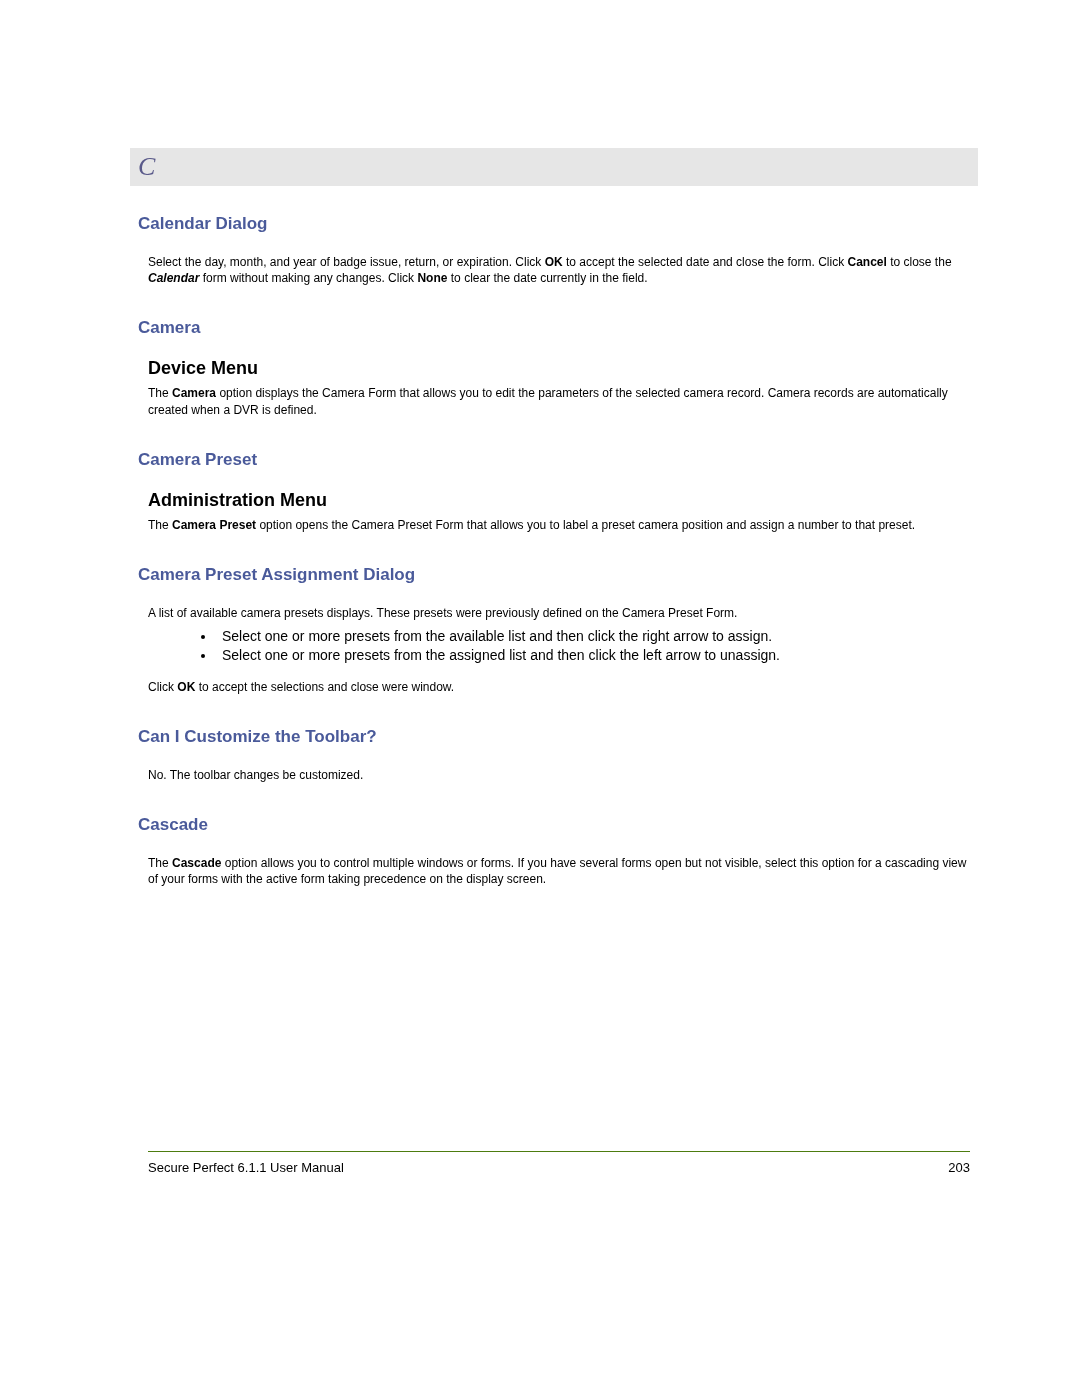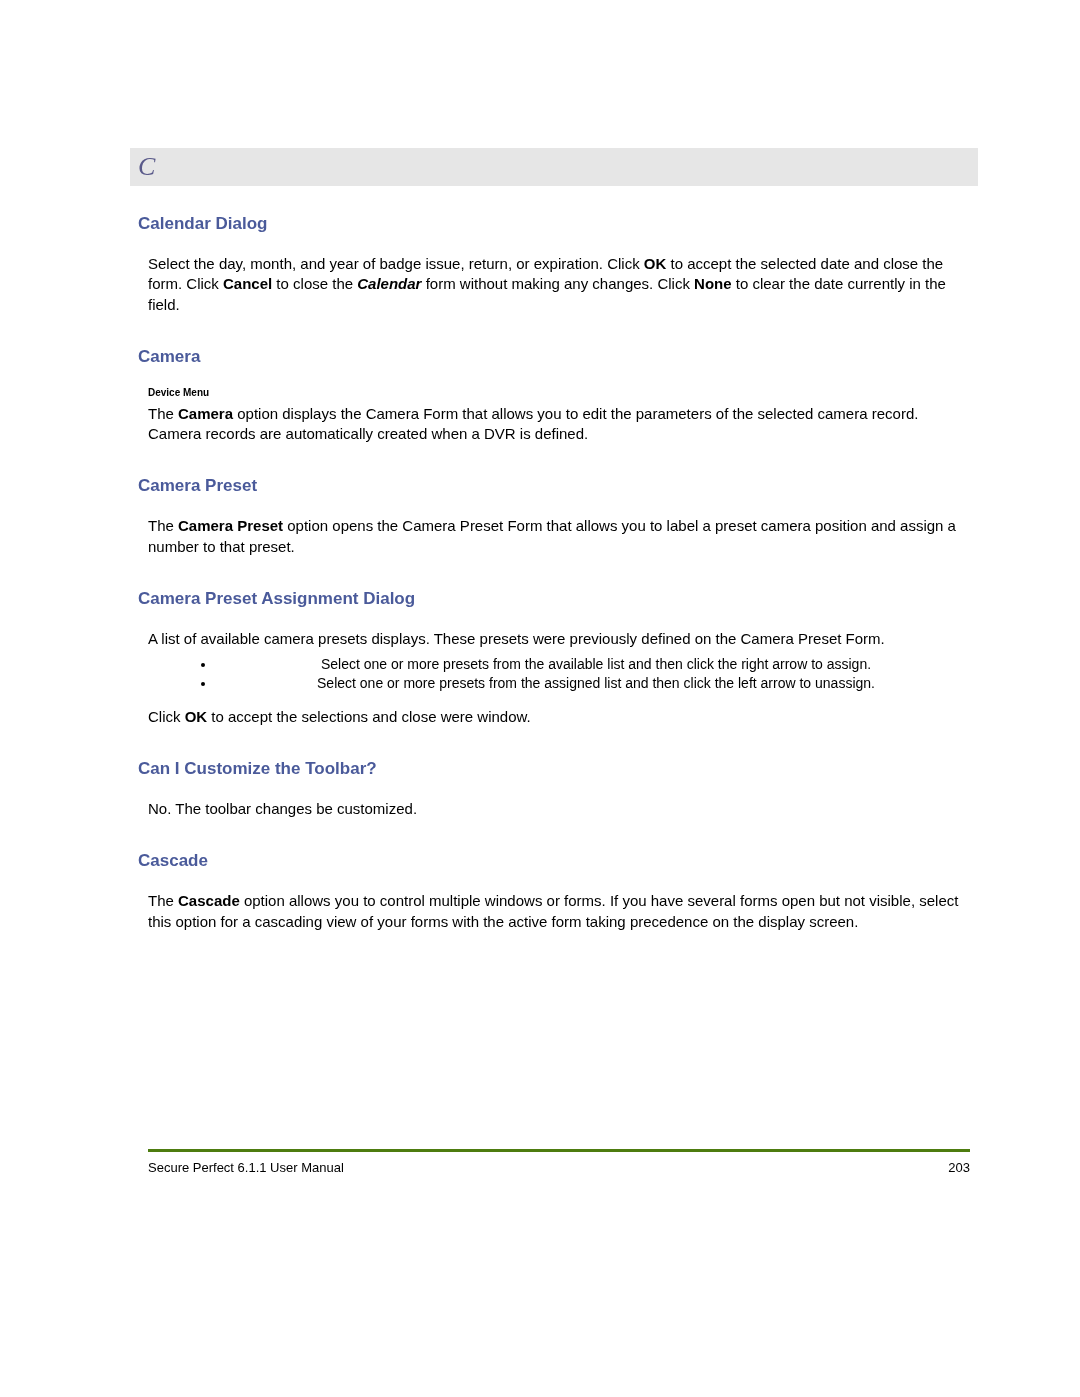--- a/index.html
+++ b/index.html
@@ -31,62 +31,61 @@
       color: #5a5a8a;
       font-weight: normal;
     }
     .heading-blue {
       color: #4a5a9a;
       font-size: 17px;
       font-weight: bold;
       margin-bottom: 20px;
     }
     .subheading {
-      font-size: 10px;
+      font-size: 18px;
       font-weight: bold;
       color: #000;
       margin-left: 10px;
       margin-bottom: 6px;
     }
     .body-text {
-      font-size: 15px;
+      font-size: 12px;
       color: #000;
       line-height: 1.35;
       margin-left: 10px;
       margin-bottom: 6px;
     }
     .section {
       margin-bottom: 32px;
       margin-top: 28px;
     }
     ul.bullets {
       list-style: disc;
       margin-left: 78px;
       margin-bottom: 14px;
     }
     ul.bullets li {
       font-size: 14px;
       color: #000;
       line-height: 1.35;
       padding-left: 6px;
-      text-align: center;
     }
     .bold {
       font-weight: bold;
     }
     .italic-bold {
       font-weight: bold;
       font-style: italic;
     }
     .footer {
       position: absolute;
       bottom: 222px;
       left: 148px;
       right: 110px;
-      border-top: 3px solid #4d7c0f;
+      border-top: 1px solid #4d7c0f;
       padding-top: 8px;
       display: flex;
       justify-content: space-between;
       font-size: 13px;
       color: #000;
     }
   </style>
 </head>
 <body>
 
@@ -106,20 +105,21 @@
   <div class="section">
     <div class="heading-blue">Camera</div>
     <div class="subheading">Device Menu</div>
     <p class="body-text">
       <span>The </span><span class="bold">Camera</span><span> option displays the Camera Form that allows you to edit the parameters of the selected camera record. Camera records are automatically created when a DVR is defined.</span>
     </p>
   </div>
 
   <div class="section">
     <div class="heading-blue">Camera Preset</div>
+    <div class="subheading">Administration Menu</div>
     <p class="body-text">
       <span>The </span><span class="bold">Camera Preset</span><span> option opens the Camera Preset Form that allows you to label a preset camera position and assign a number to that preset.</span>
     </p>
   </div>
 
   <div class="section">
     <div class="heading-blue">Camera Preset Assignment Dialog</div>
     <p class="body-text">A list of available camera presets displays. These presets were previously defined on the Camera Preset Form.</p>
     <ul class="bullets">
       <li>Select one or more presets from the available list and then click the right arrow to assign.</li>

